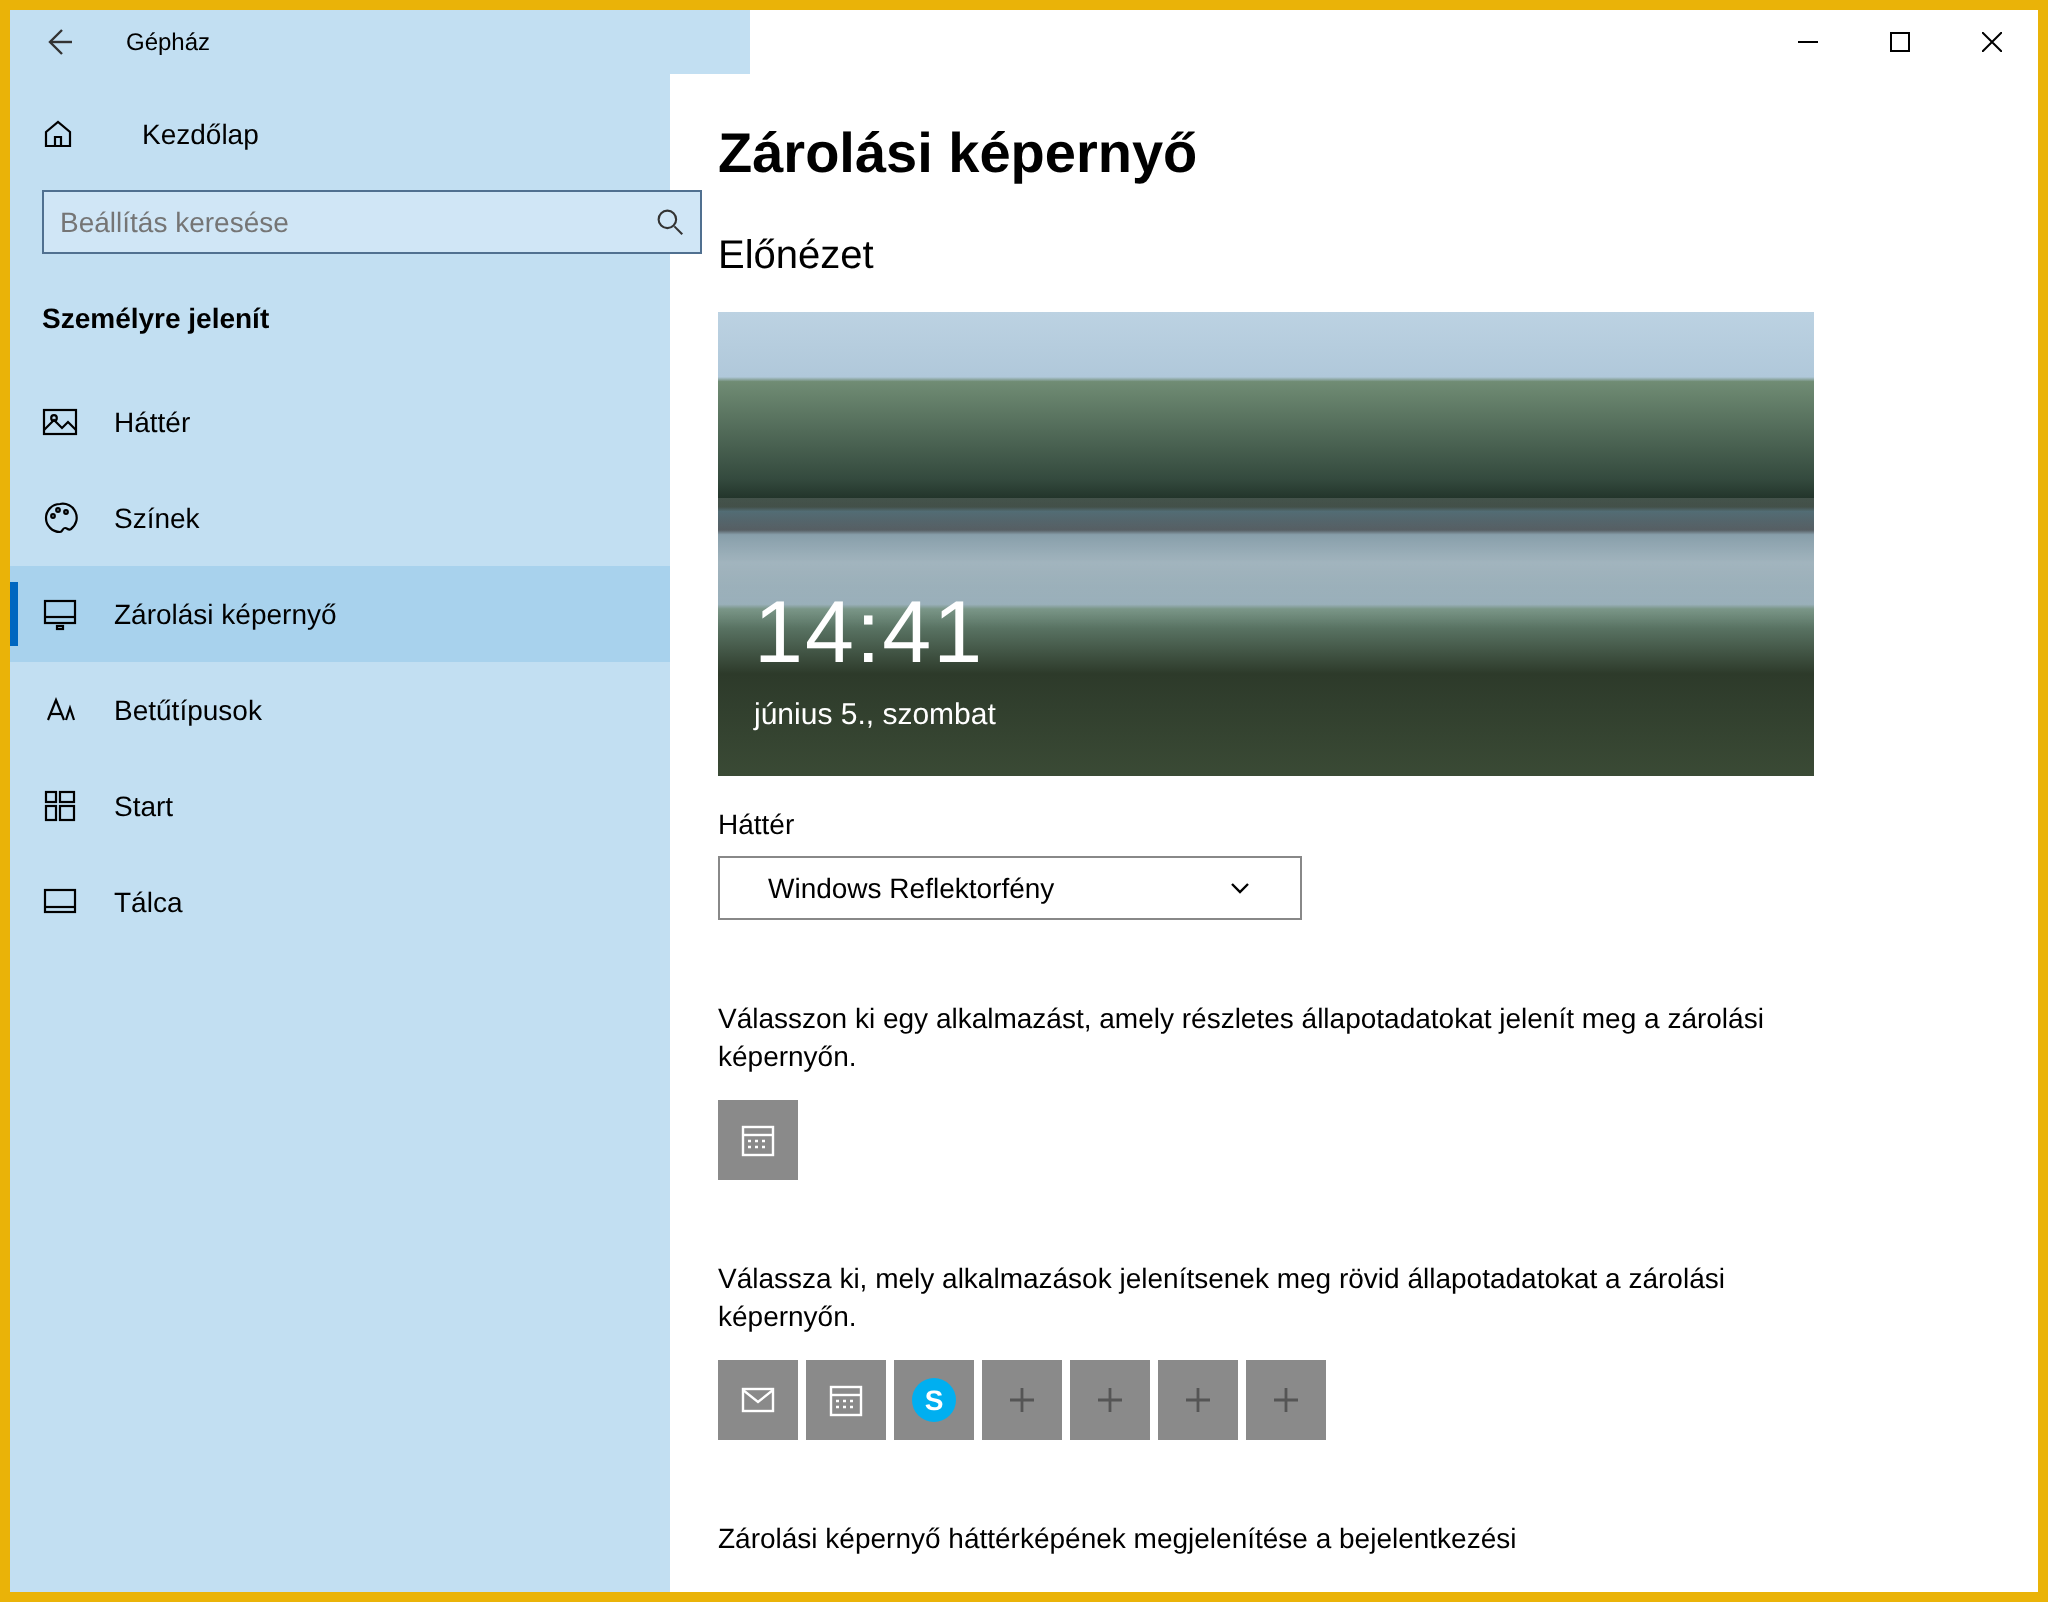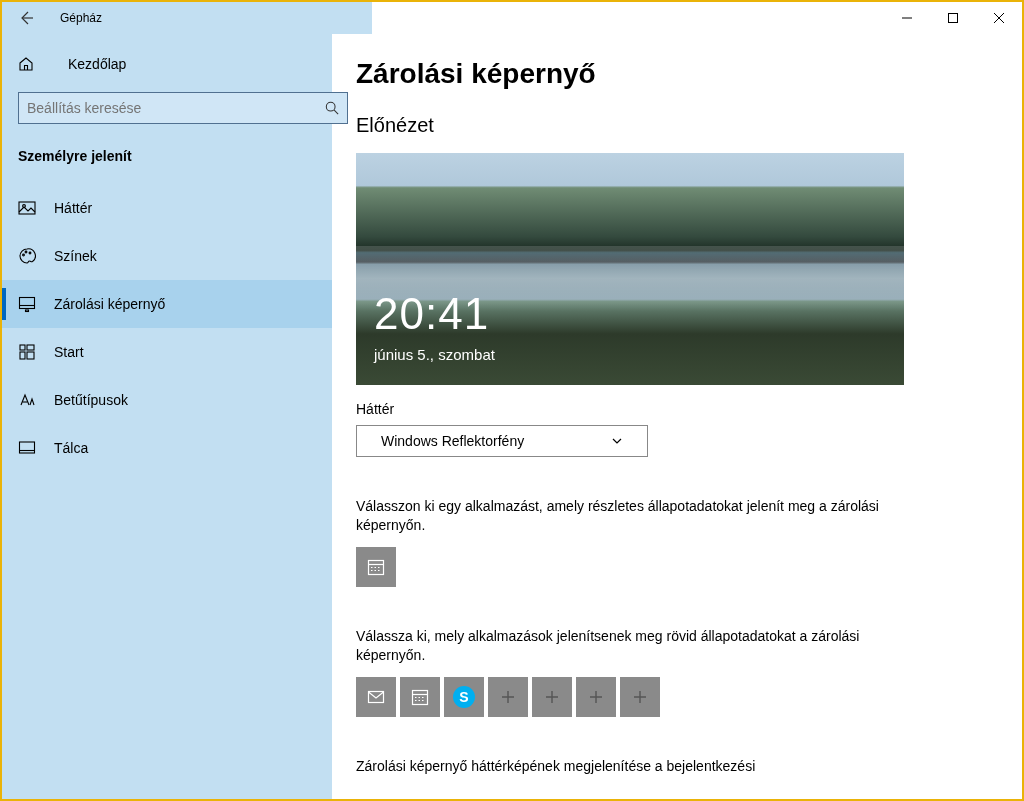--- a/index.html
+++ b/index.html
@@ -1,20 +1,20 @@
 <!DOCTYPE html>
 <html><head>
 <meta charset="utf-8">
 <style>
   * { margin: 0; padding: 0; box-sizing: border-box; }
   html, body { width: 1024px; height: 801px; overflow: hidden; font-family: "Segoe UI", Tahoma, sans-serif; font-size: 14px; color: #000; background: #fff; }
 
   .window {
     width: 1024px; height: 801px; display: flex; flex-direction: column; background: #fff; position: relative;
-    border: 2px solid #eab308;
+    border: 5px solid #eab308;
   }
 
   
   .titlebar {
     height: 32px; display: flex; align-items: stretch; background: #c2dff2;
     flex-shrink: 0;
   }
   .titlebar-left { display: flex; align-items: center; }
   .back-btn { width: 48px; display: flex; align-items: center; justify-content: center; color: #333; }
   .back-btn svg { width: 16px; height: 16px; }
@@ -194,56 +194,56 @@
                 <rect x="1.5" y="2.5" width="15" height="11"></rect>
                 <path d="M1.5 10.5 H16.5"></path>
                 <rect x="7.5" y="15" width="3" height="1.5"></rect>
               </svg>
           </span>
           <span>Zárolási képernyő</span>
         </div>
         <div class="nav-item">
           <span class="ic">
             <svg viewBox="0 0 18 18" fill="none" stroke="currentColor" stroke-width="1.1">
+                <path d="M3 14 L7 4 L11 14"></path>
+                <path d="M4.5 11 H9.5"></path>
+                <path d="M12 14 L14 8 L16 14"></path>
+              </svg>
+          </span>
+          <span>Betűtípusok</span>
+        </div>
+        <div class="nav-item">
+          <span class="ic">
+            <svg viewBox="0 0 18 18" fill="none" stroke="currentColor" stroke-width="1.1">
                 <rect x="2" y="2" width="5" height="5"></rect>
                 <rect x="9" y="2" width="7" height="5"></rect>
                 <rect x="2" y="9" width="5" height="7"></rect>
                 <rect x="9" y="9" width="7" height="7"></rect>
               </svg>
           </span>
           <span>Start</span>
         </div>
         <div class="nav-item">
           <span class="ic">
             <svg viewBox="0 0 18 18" fill="none" stroke="currentColor" stroke-width="1.1">
-                <path d="M3 14 L7 4 L11 14"></path>
-                <path d="M4.5 11 H9.5"></path>
-                <path d="M12 14 L14 8 L16 14"></path>
-              </svg>
-          </span>
-          <span>Betűtípusok</span>
-        </div>
-        <div class="nav-item">
-          <span class="ic">
-            <svg viewBox="0 0 18 18" fill="none" stroke="currentColor" stroke-width="1.1">
                 <rect x="1.5" y="3" width="15" height="11"></rect>
                 <path d="M1.5 11.5 H16.5"></path>
               </svg>
           </span>
           <span>Tálca</span>
         </div>
       </div>
     </div>
 
     <div class="main">
       <h1>Zárolási képernyő</h1>
       <h2>Előnézet</h2>
 
       <div class="preview">
-        <div class="time">20:41</div>
+        <div class="time">14:41</div>
         <div class="date">június 5., szombat</div>
       </div>
 
       <div class="label">Háttér</div>
       <div class="dropdown">
         <span>Windows Reflektorfény</span>
         <svg viewBox="0 0 12 12" fill="none" stroke="currentColor" stroke-width="1.2">
             <path d="M2 4 L6 8 L10 4"></path>
           </svg>
       </div>

